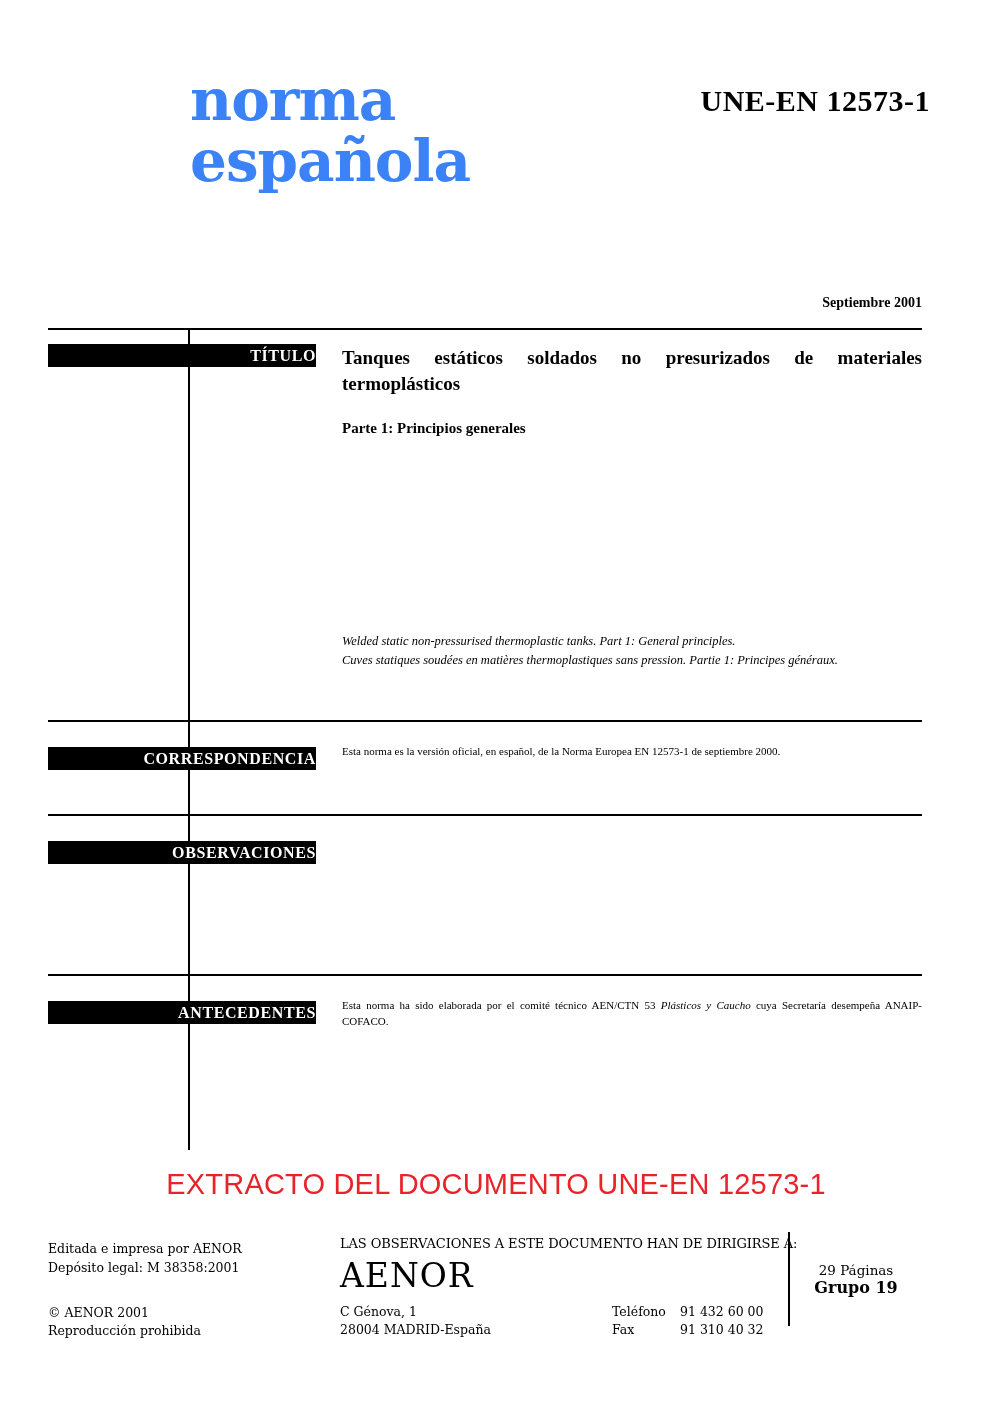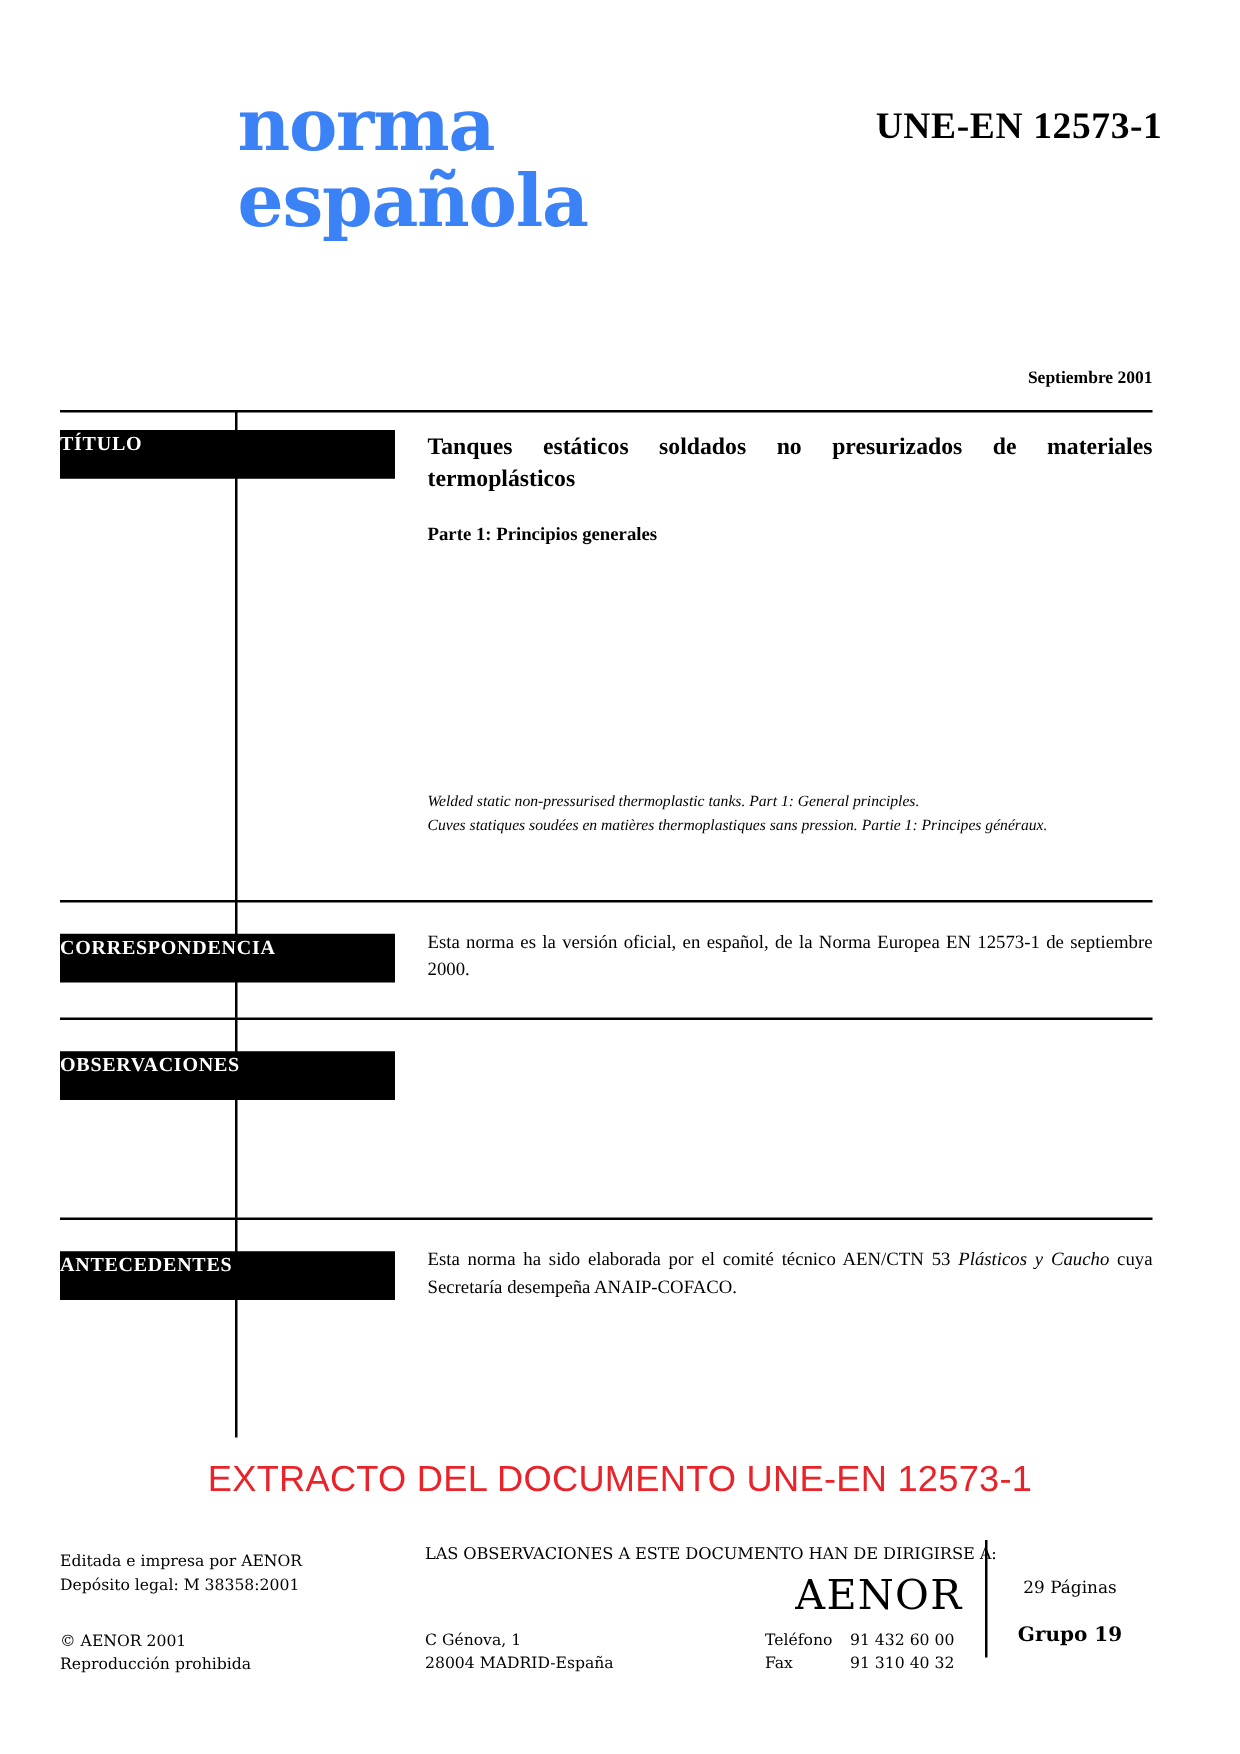--- a/index.html
+++ b/index.html
@@ -72,23 +72,23 @@
   }
 
   
   .chip {
     position: absolute;
     background: #000000;
     color: #ffffff;
     font-weight: bold;
     font-size: 16px;
     letter-spacing: 0.6px;
-    text-align: left;
+    text-align: right;
     line-height: 23px;
-    height: 39px;
+    height: 23px;
   }
 
   
   .body-block {
     position: absolute;
     left: 342px;
     right: 70px;
     text-align: justify;
   }
   .title-main {
@@ -103,21 +103,21 @@
     margin-top: 24px;
   }
   .alt-title {
     font-style: italic;
     font-size: 12.5px;
     line-height: 1.5;
   }
   .alt-title + .alt-title { }
 
   .para {
-    font-size: 15px;
+    font-size: 11px;
     line-height: 1.45;
     text-align: justify;
   }
   .para .ital { font-style: italic; }
 
   
   .extract {
     position: absolute;
     left: 0;
     right: 0;
@@ -161,21 +161,20 @@
   .aenor-row {
     position: relative;
     margin-top: 4px;
     height: 46px;
   }
   .aenor-logo {
     font-family: "DejaVu Serif", serif;
     font-size: 33px;
     letter-spacing: 1px;
     line-height: 42px;
-    text-align: right;
   }
   .aenor-sub {
     position: absolute;
     left: 152px;
     top: 4px;
     font-size: 12.5px;
     line-height: 1.35;
   }
   .contact {
     position: relative;
@@ -199,21 +198,20 @@
     top: 0;
     width: 134px;
     text-align: center;
     border-left: 2px solid #000;
     height: 94px;
     padding-top: 30px;
     box-sizing: border-box;
   }
   .footer-right .pages { font-size: 13.5px; }
   .footer-right .group {
-    margin-top: 20px;
     font-size: 16px;
     font-weight: bold;
   }
 </style>
 </head>
 <body>
 
 <div class="page">
 
   <div class="masthead">

